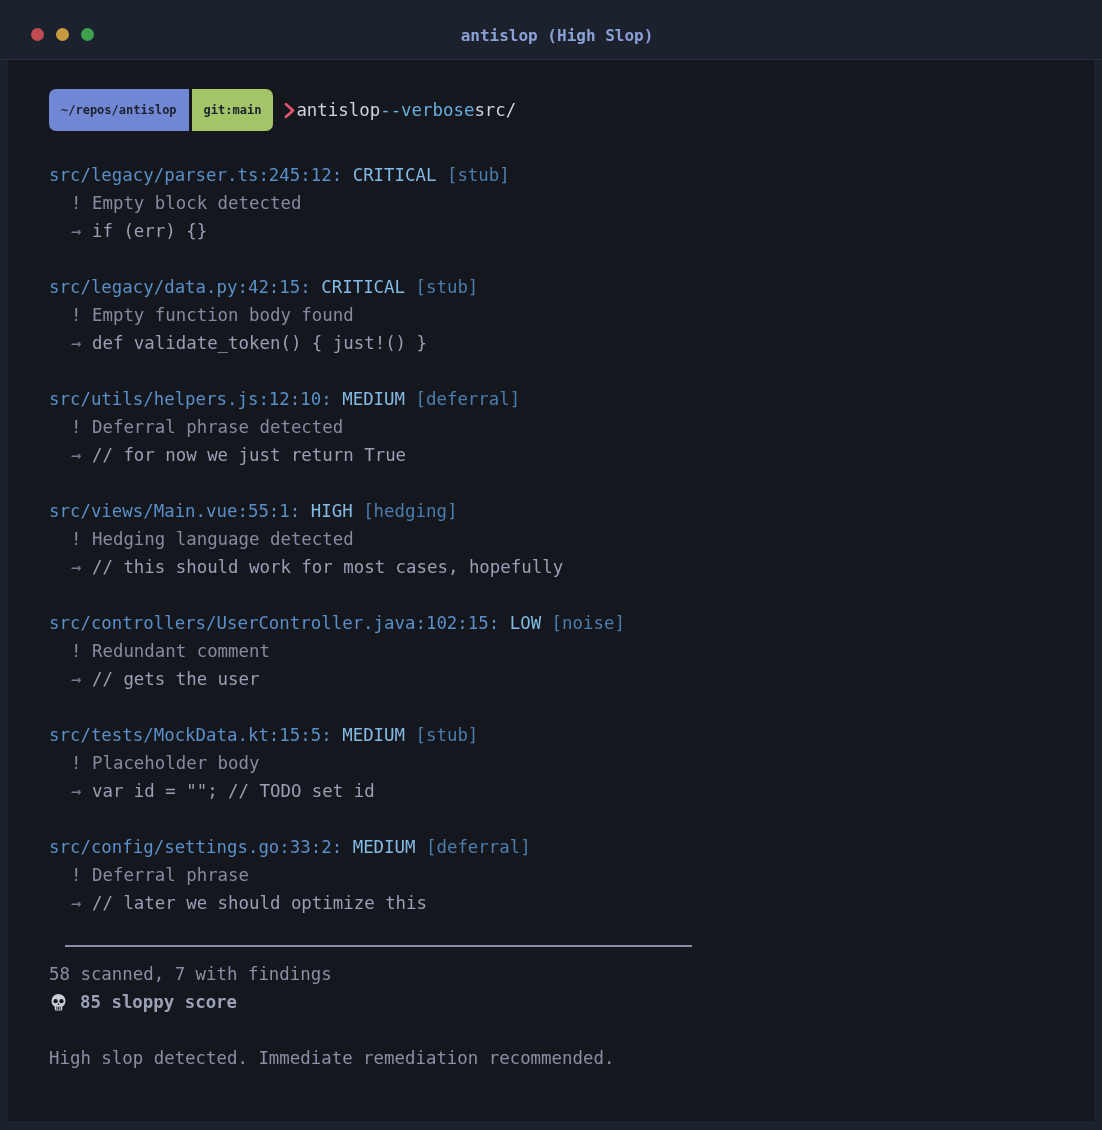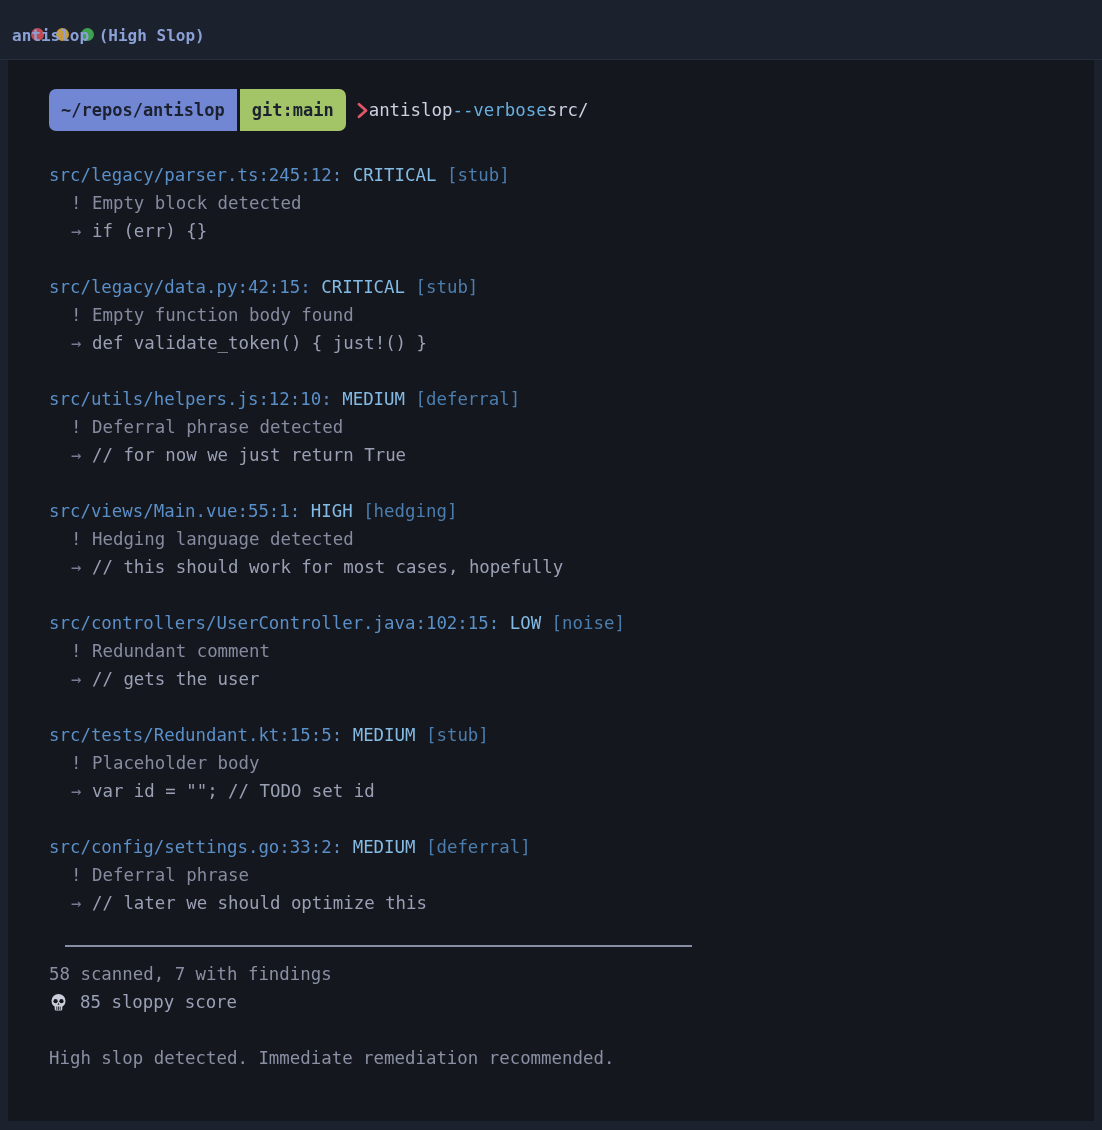--- a/index.html
+++ b/index.html
@@ -22,35 +22,36 @@
     border-bottom: 1px solid #272e3d;
     box-sizing: border-box;
   }
   .traffic { position: absolute; left: 31px; top: 28px; display: flex; gap: 12px; }
   .dot { width: 13px; height: 13px; border-radius: 50%; cursor: default; }
   .dot.red    { background: var(--traffic-close); }
   .dot.yellow { background: var(--traffic-minimize); }
   .dot.green  { background: var(--traffic-zoom); }
   .title {
     position: absolute; left: 12px; right: 0; top: 26px;
+    text-align: center;
     font-size: 16px; font-weight: 700;
     color: var(--title-text);
   }
   .terminal-body {
     height: 1061px;
     background: var(--terminal-bg);
     box-sizing: border-box;
     padding: 35px 0 0 41px;
     font-size: 17.4px;
   }
   
   .prompt-row { display: flex; align-items: center; height: 30px; margin-bottom: 36px; }
   .badge {
     height: 30px; display: flex; align-items: center;
-    padding: 6px 12px; font-weight: 700; font-size: 17px;
+    padding: 6px 12px; font-weight: 700; font-size: 12px;
     color: var(--badge-text);
   }
   .badge.dir { background: var(--cwd-badge-bg); border-radius: 7px 0 0 7px; margin-right: 3px; }
   .badge.git { background: var(--git-badge-bg); border-radius: 0 7px 7px 0; }
   .chevron-wrap { margin-left: 10px; display: flex; align-items: center; }
   .cmd-seg { color: var(--command-text); white-space: pre; }
   .cmd-seg.flag { color: var(--flag-text); }
   
   .findings { }
   .finding { margin-bottom: 28px; }
@@ -63,21 +64,21 @@
   .f-arrow { color: var(--arrow-text); }
   .f-code-text { color: var(--code-text); }
   
   .divider {
     width: 627px; height: 2px;
     margin: 6px 0 0 16px;
     background: var(--divider);
   }
   .summary { margin-top: 13px; }
   .summary .sum-line { height: 28px; line-height: 28px; color: var(--summary-text); }
-  .score-line { display: flex; align-items: center; gap: 12px; color: var(--score-text) !important; }
+  .score-line { display: flex; align-items: center; gap: 12px; color: var(--score-text) !important; font-weight: bold; }
   .score-line svg { display: block; }
   .verdict { margin-top: 28px; height: 28px; line-height: 28px; color: var(--summary-text); }
 </style>
 </head>
 <body>
 
 <div class="window">
 
   <div class="titlebar">
     <div class="traffic">
@@ -128,21 +129,21 @@
     <div class="f-code"><span class="f-arrow">→</span> <span class="f-code-text">// this should work for most cases, hopefully</span></div>
   </div>
 
   <div class="finding">
     <div class="f-header"><span class="f-loc">src/controllers/UserController.java:102:15:</span> <span class="f-sev">LOW</span> <span class="f-tag">[noise]</span></div>
     <div class="f-msg"><span class="f-bang">!</span> <span class="f-msg-text">Redundant comment</span></div>
     <div class="f-code"><span class="f-arrow">→</span> <span class="f-code-text">// gets the user</span></div>
   </div>
 
   <div class="finding">
-    <div class="f-header"><span class="f-loc">src/tests/Redundant.kt:15:5:</span> <span class="f-sev">MEDIUM</span> <span class="f-tag">[stub]</span></div>
+    <div class="f-header"><span class="f-loc">src/tests/MockData.kt:15:5:</span> <span class="f-sev">MEDIUM</span> <span class="f-tag">[stub]</span></div>
     <div class="f-msg"><span class="f-bang">!</span> <span class="f-msg-text">Placeholder body</span></div>
     <div class="f-code"><span class="f-arrow">→</span> <span class="f-code-text">var id = ""; // TODO set id</span></div>
   </div>
 
   <div class="finding">
     <div class="f-header"><span class="f-loc">src/config/settings.go:33:2:</span> <span class="f-sev">MEDIUM</span> <span class="f-tag">[deferral]</span></div>
     <div class="f-msg"><span class="f-bang">!</span> <span class="f-msg-text">Deferral phrase</span></div>
     <div class="f-code"><span class="f-arrow">→</span> <span class="f-code-text">// later we should optimize this</span></div>
   </div>
 </div>

